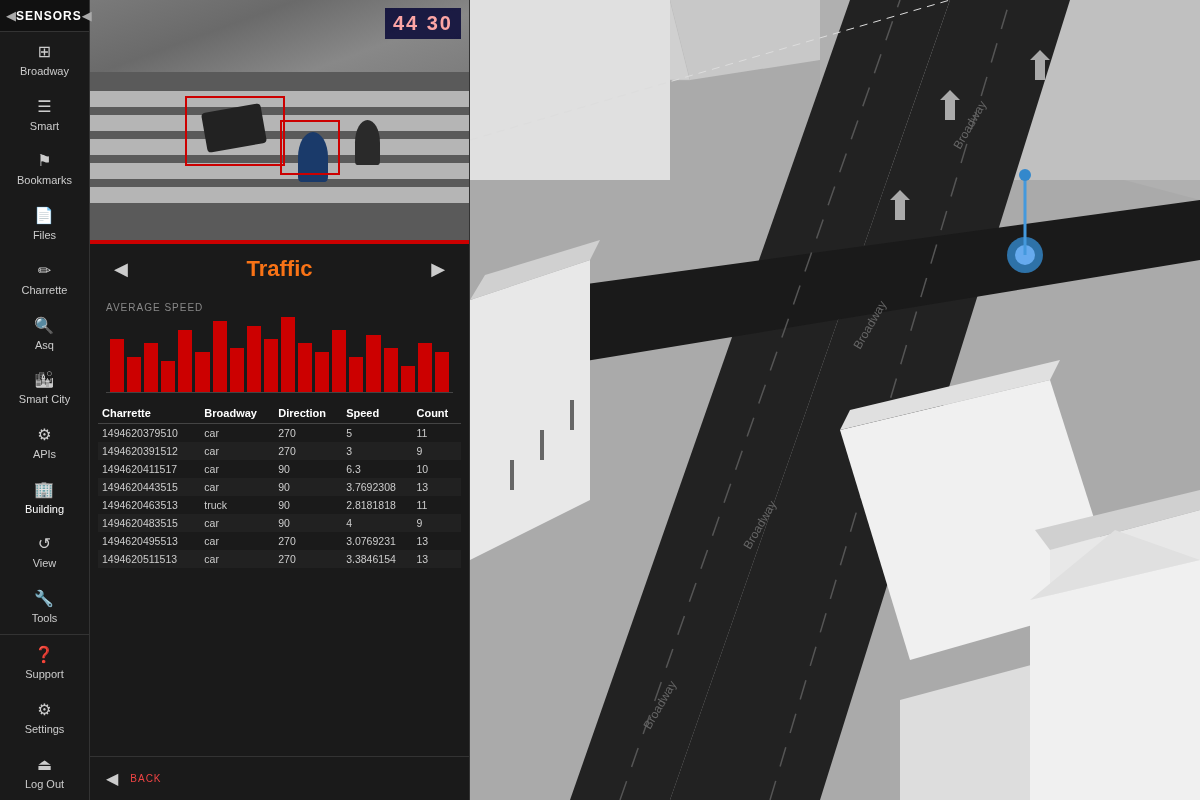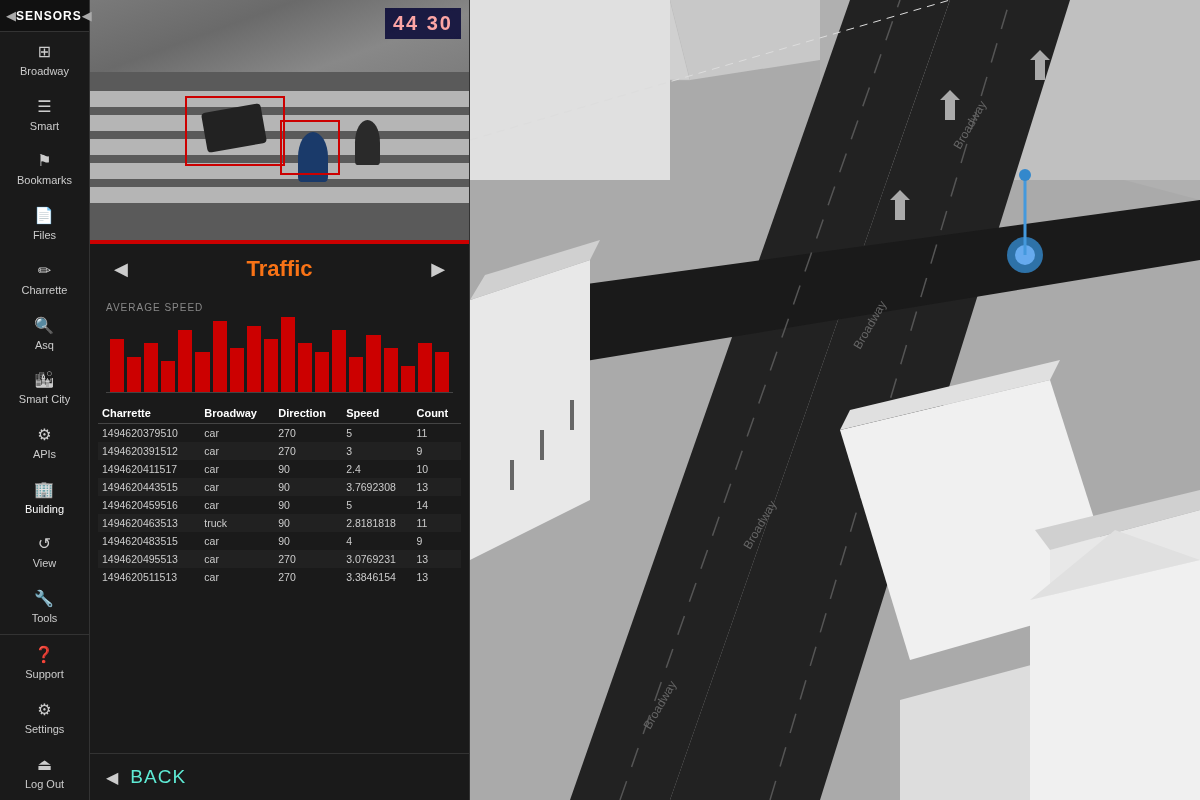--- a/index.html
+++ b/index.html
@@ -146,22 +146,22 @@
       border-top: 1px solid #333;
       cursor: pointer;
       background: #1a1a1a;
     }
     .back-arrow {
       color: #ccc;
       font-size: 16px;
       margin-right: 12px;
     }
     .back-label {
-      color: #5eead4;
-      font-size: 19px;
+      color: #ef4444;
+      font-size: 10px;
       letter-spacing: 1px;
     }
 
     
     #map-view {
       flex: 1;
       height: 800px;
       background: #888;
       position: relative;
       overflow: hidden;
@@ -355,36 +355,29 @@
             <td>1494620391512</td>
             <td>car</td>
             <td>270</td>
             <td>3</td>
             <td>9</td>
           </tr>
           <tr>
             <td>1494620411517</td>
             <td>car</td>
             <td>90</td>
-            <td>2.4</td>
+            <td>6.3</td>
             <td>10</td>
           </tr>
           <tr>
             <td>1494620443515</td>
             <td>car</td>
             <td>90</td>
             <td>3.7692308</td>
             <td>13</td>
-          </tr>
-          <tr>
-            <td>1494620459516</td>
-            <td>car</td>
-            <td>90</td>
-            <td>5</td>
-            <td>14</td>
           </tr>
           <tr>
             <td>1494620463513</td>
             <td>truck</td>
             <td>90</td>
             <td>2.8181818</td>
             <td>11</td>
           </tr>
           <tr>
             <td>1494620483515</td>

